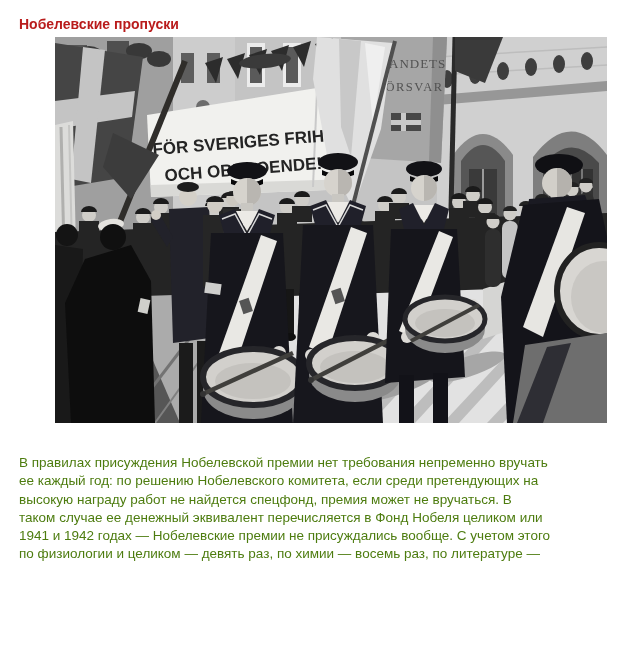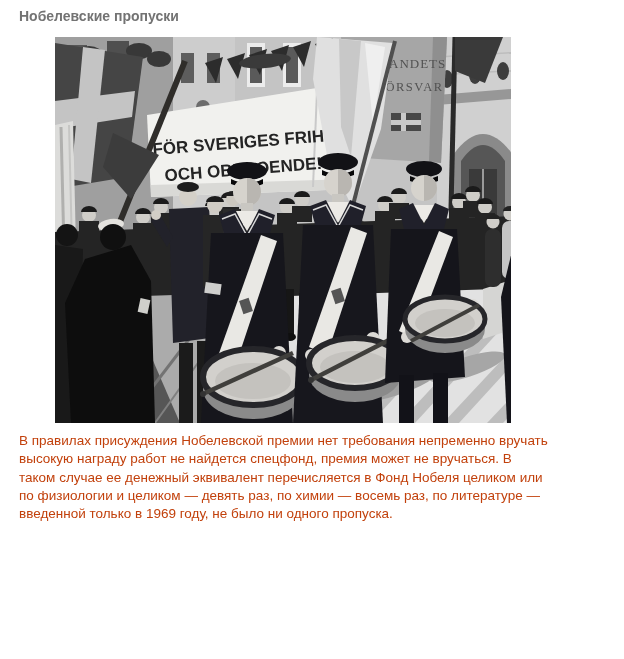--- a/index.html
+++ b/index.html
@@ -1,21 +1,21 @@
 <!DOCTYPE html>
 <html><head>
 <meta charset="utf-8">
 <style>
   html,body{margin:0;padding:0;background:#ffffff;}
   body{width:624px;height:659px;overflow:hidden;font-family:"Liberation Sans",sans-serif;}
   .page{position:relative;width:624px;height:659px;background:#fff;}
-  .title{margin:0;padding:8px 0 0 19px;font-size:14px;line-height:16px;font-weight:bold;color:#737373;}
-  .photo{position:absolute;left:55px;top:37px;width:456px;height:386px;overflow:hidden;background:#bdbdbd;}
+  .title{margin:0;padding:16px 0 0 19px;font-size:14px;line-height:16px;font-weight:bold;color:#b91c1c;}
+  .photo{position:absolute;left:55px;top:37px;width:552px;height:386px;overflow:hidden;background:#bdbdbd;}
   .photo svg{display:block;}
-  .article{position:absolute;left:19px;top:432px;width:596px;color:#c2410c;font-size:13.5px;line-height:18.3px;}
+  .article{position:absolute;left:19px;top:454px;width:596px;color:#4d7c0f;font-size:13.5px;line-height:18.3px;}
   .article .ln{white-space:nowrap;overflow:hidden;}
   svg text{font-family:"Liberation Sans",sans-serif;}
   svg text.serif{font-family:"Liberation Serif",serif;}
 </style>
 </head>
 <body>
 
 <div class="page">
 
   <h1 class="title">Нобелевские пропуски</h1>
@@ -329,19 +329,20 @@
           <ellipse cx="548" cy="260" rx="32" ry="36" fill="#c9c7c3"></ellipse>
         </g>
         <polygon points="470,308 552,296 552,386 458,386" fill="#6e6e6e"></polygon>
         <polygon points="492,310 516,306 488,386 462,386" fill="#2e2e34"></polygon>
       </g>
     </svg>
   </figure>
 
   <div class="article">
     <div class="ln">В правилах присуждения Нобелевской премии нет требования непременно вручать</div>
+    <div class="ln">ее каждый год: по решению Нобелевского комитета, если среди претендующих на</div>
     <div class="ln">высокую награду работ не найдется спецфонд, премия может не вручаться. В</div>
     <div class="ln">таком случае ее денежный эквивалент перечисляется в Фонд Нобеля целиком или</div>
+    <div class="ln">1941 и 1942 годах — Нобелевские премии не присуждались вообще. С учетом этого</div>
     <div class="ln">по физиологии и целиком — девять раз, по химии — восемь раз, по литературе —</div>
-    <div class="ln">введенной только в 1969 году, не было ни одного пропуска.</div>
   </div>
 
 </div>
 
 </body></html>

